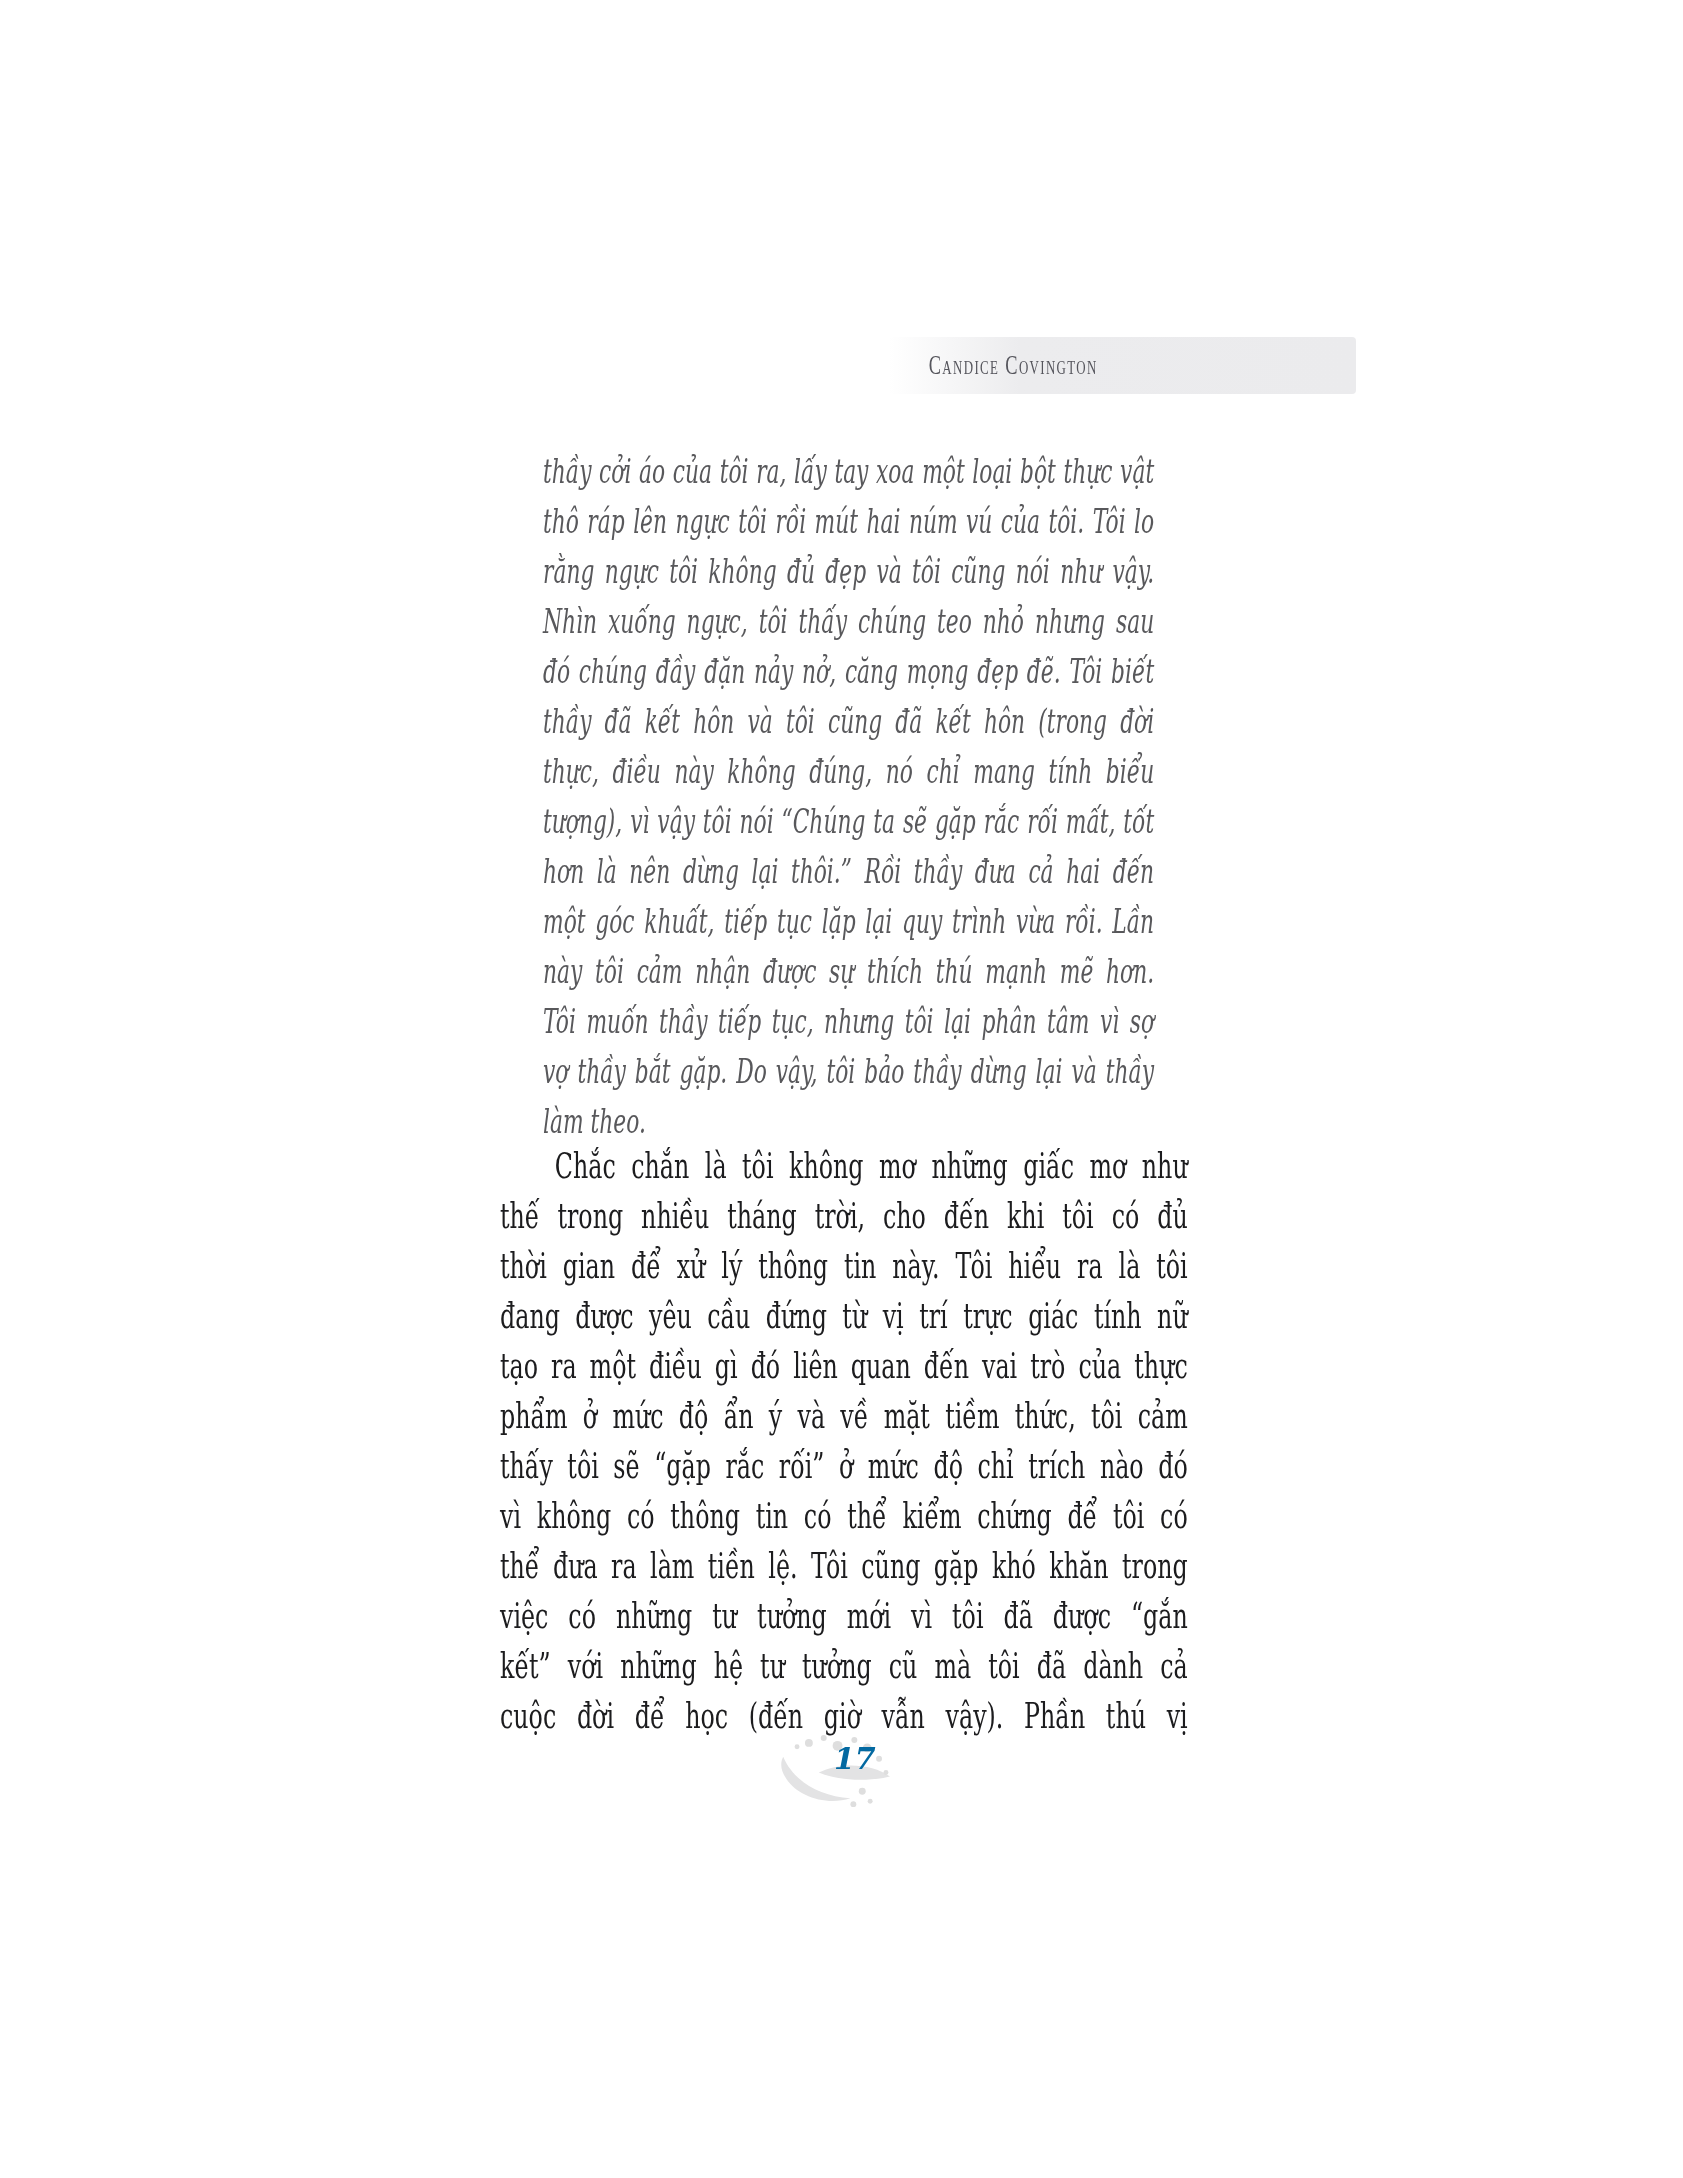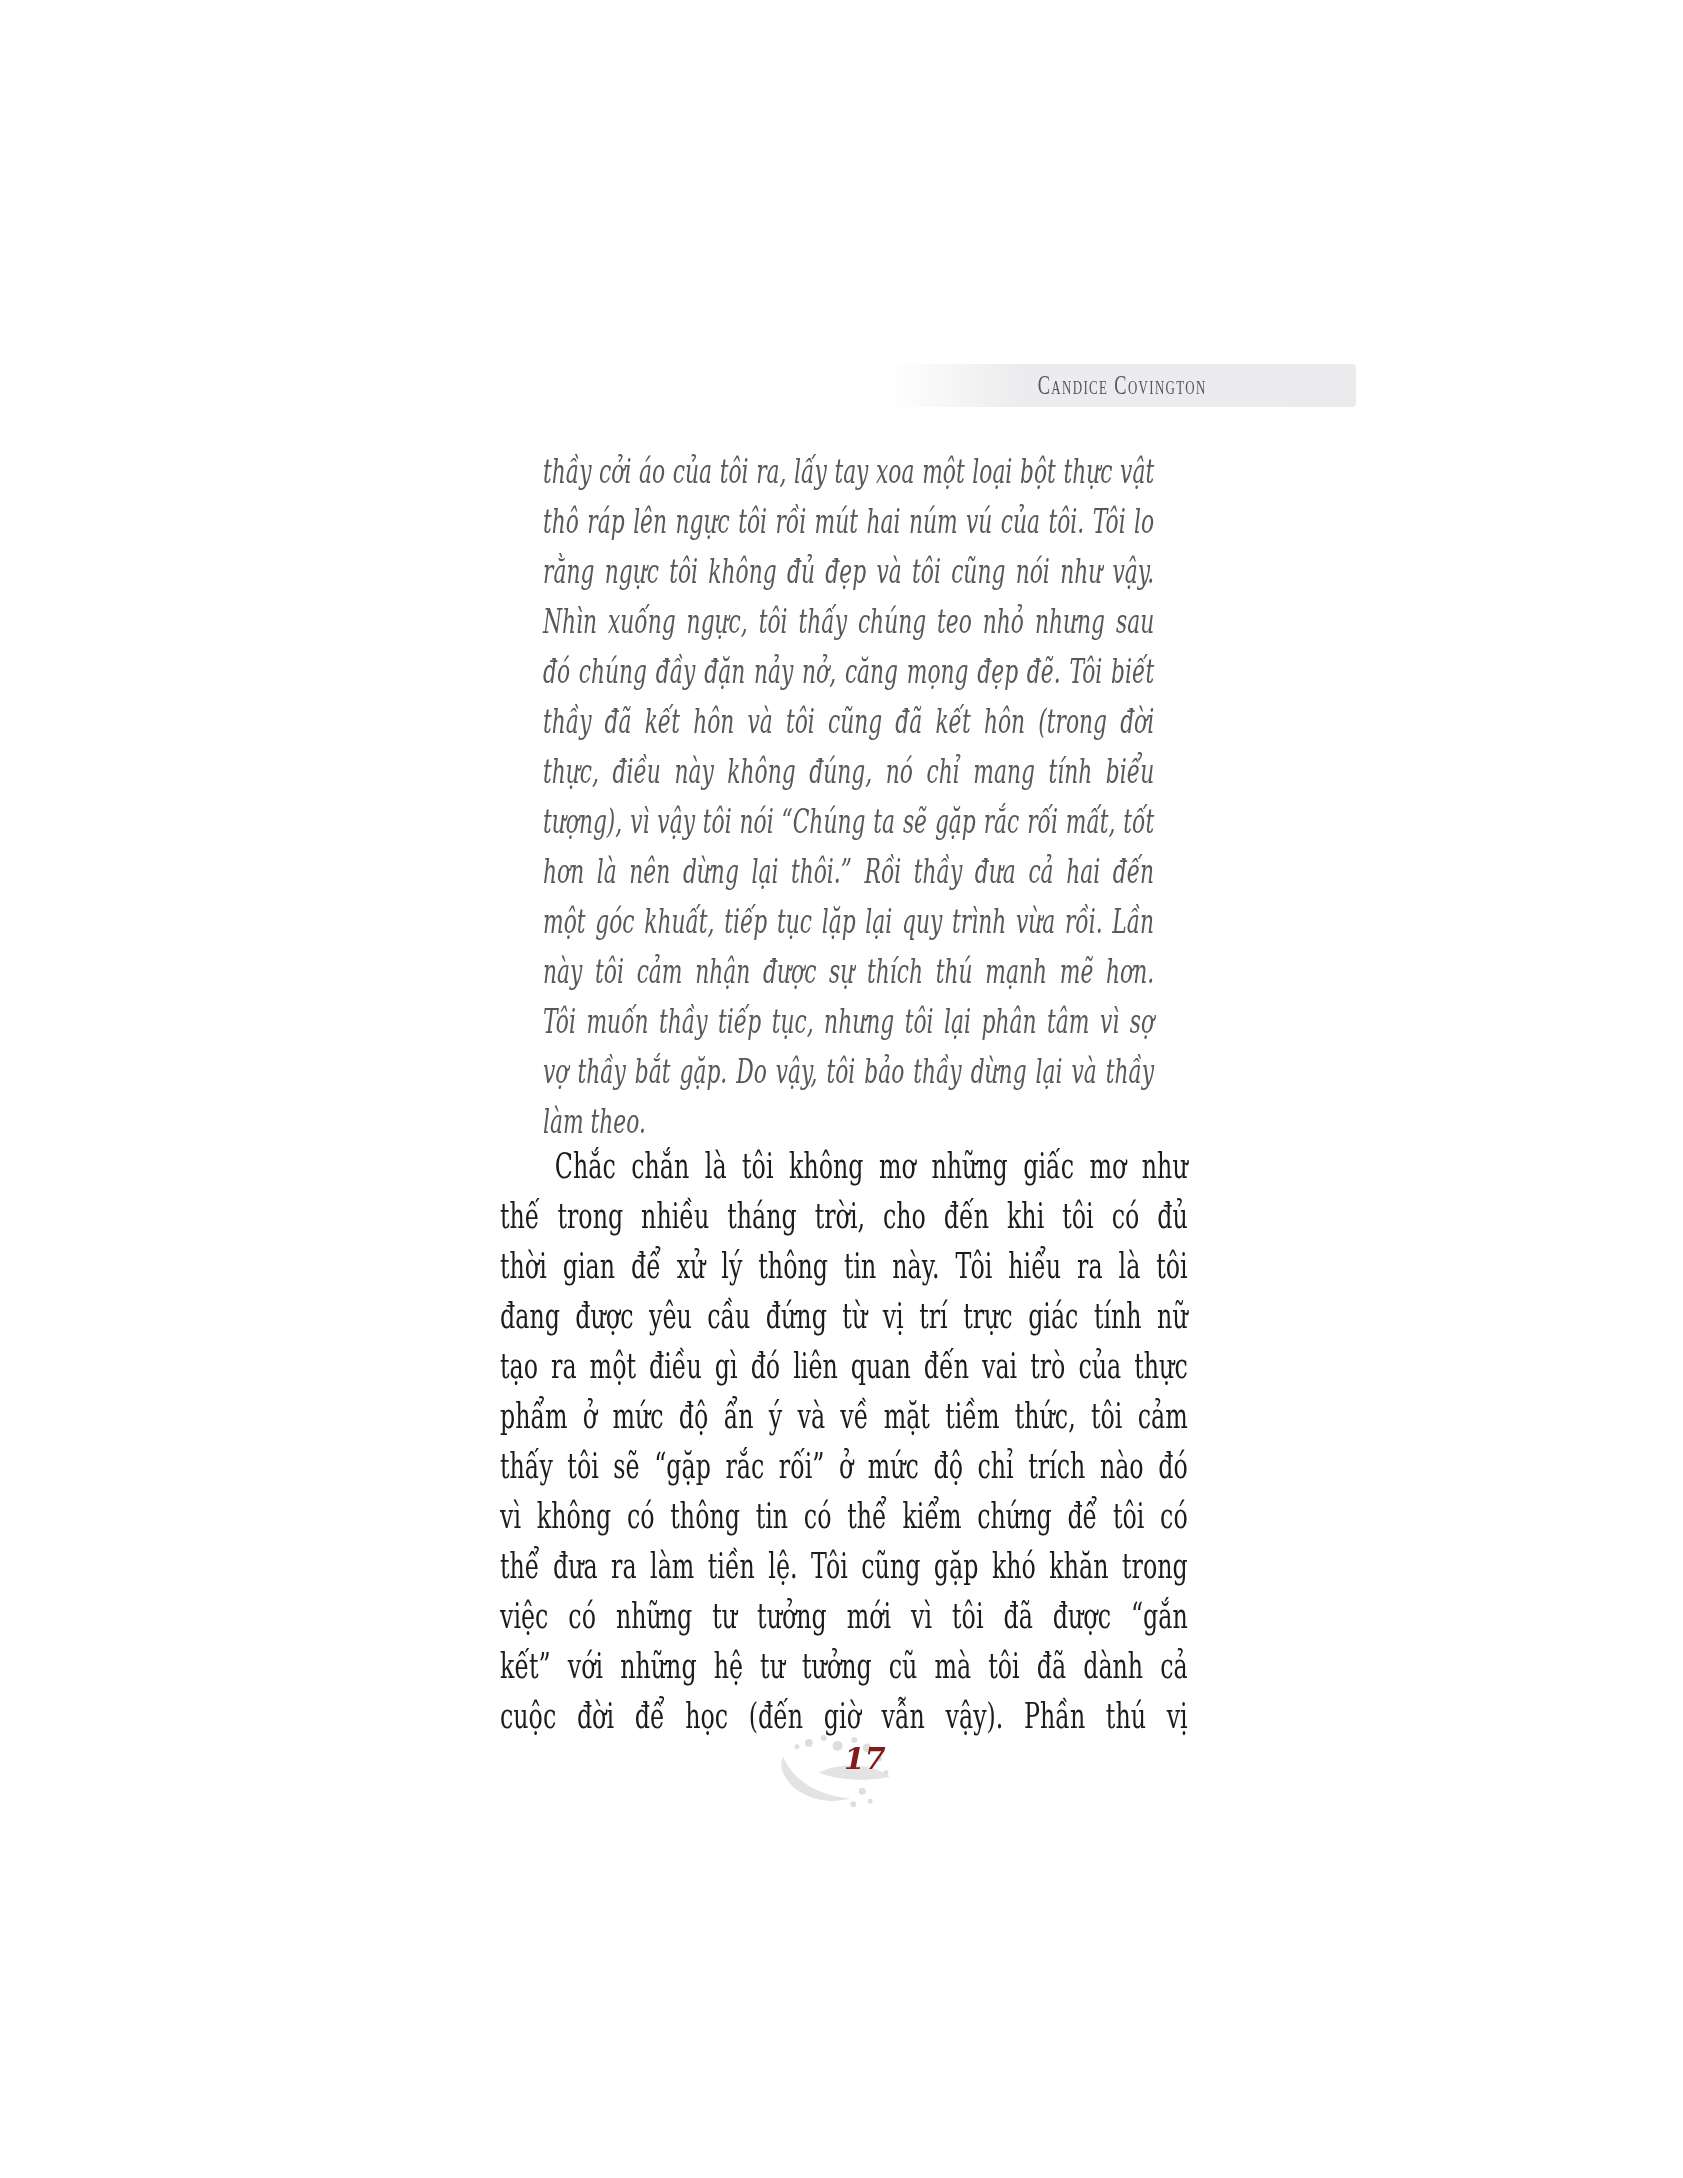--- a/index.html
+++ b/index.html
@@ -8,27 +8,27 @@
     width: 1683px;
     height: 2178px;
     background: #ffffff;
     overflow: hidden;
     font-family: "DejaVu Serif", serif;
   }
 
   
   .header-bar {
     position: absolute;
-    left: 889px; top: 364px;
-    width: 467px; height: 43px;
+    left: 889px; top: 337px;
+    width: 467px; height: 57px;
     background: linear-gradient(90deg, rgba(236,236,238,0) 0%, #ececee 28%, #ebebed 100%);
     border-radius: 2px 4px 4px 2px;
     display: flex;
     align-items: center;
-    justify-content: center;
+    justify-content: flex-start;
   }
   .header-title {
     font-family: "Liberation Serif", "DejaVu Serif", serif;
     font-variant: small-caps;
     font-size: 27px;
     letter-spacing: 2px;
     color: #55555c;
     white-space: nowrap;
     transform: scaleX(0.68);
     transform-origin: center;
@@ -79,26 +79,26 @@
 
   
   .footer {
     position: absolute;
     left: 767px; top: 1733px;
     width: 149px; height: 84px;
   }
   .footer svg { position: absolute; left: 0; top: 0; }
   .pagenum {
     position: absolute;
-    left: 77px; top: 8px;
+    left: 67px; top: 8px;
     font-family: "DejaVu Serif", serif;
     font-style: italic;
     font-weight: bold;
     font-size: 30px;
-    color: #7f1d1d;
+    color: #0369a1;
   }
 </style>
 </head>
 <body>
 
 <div class="page">
 
   <div class="header-bar">
     <span class="header-title">Candice Covington</span>
   </div>

